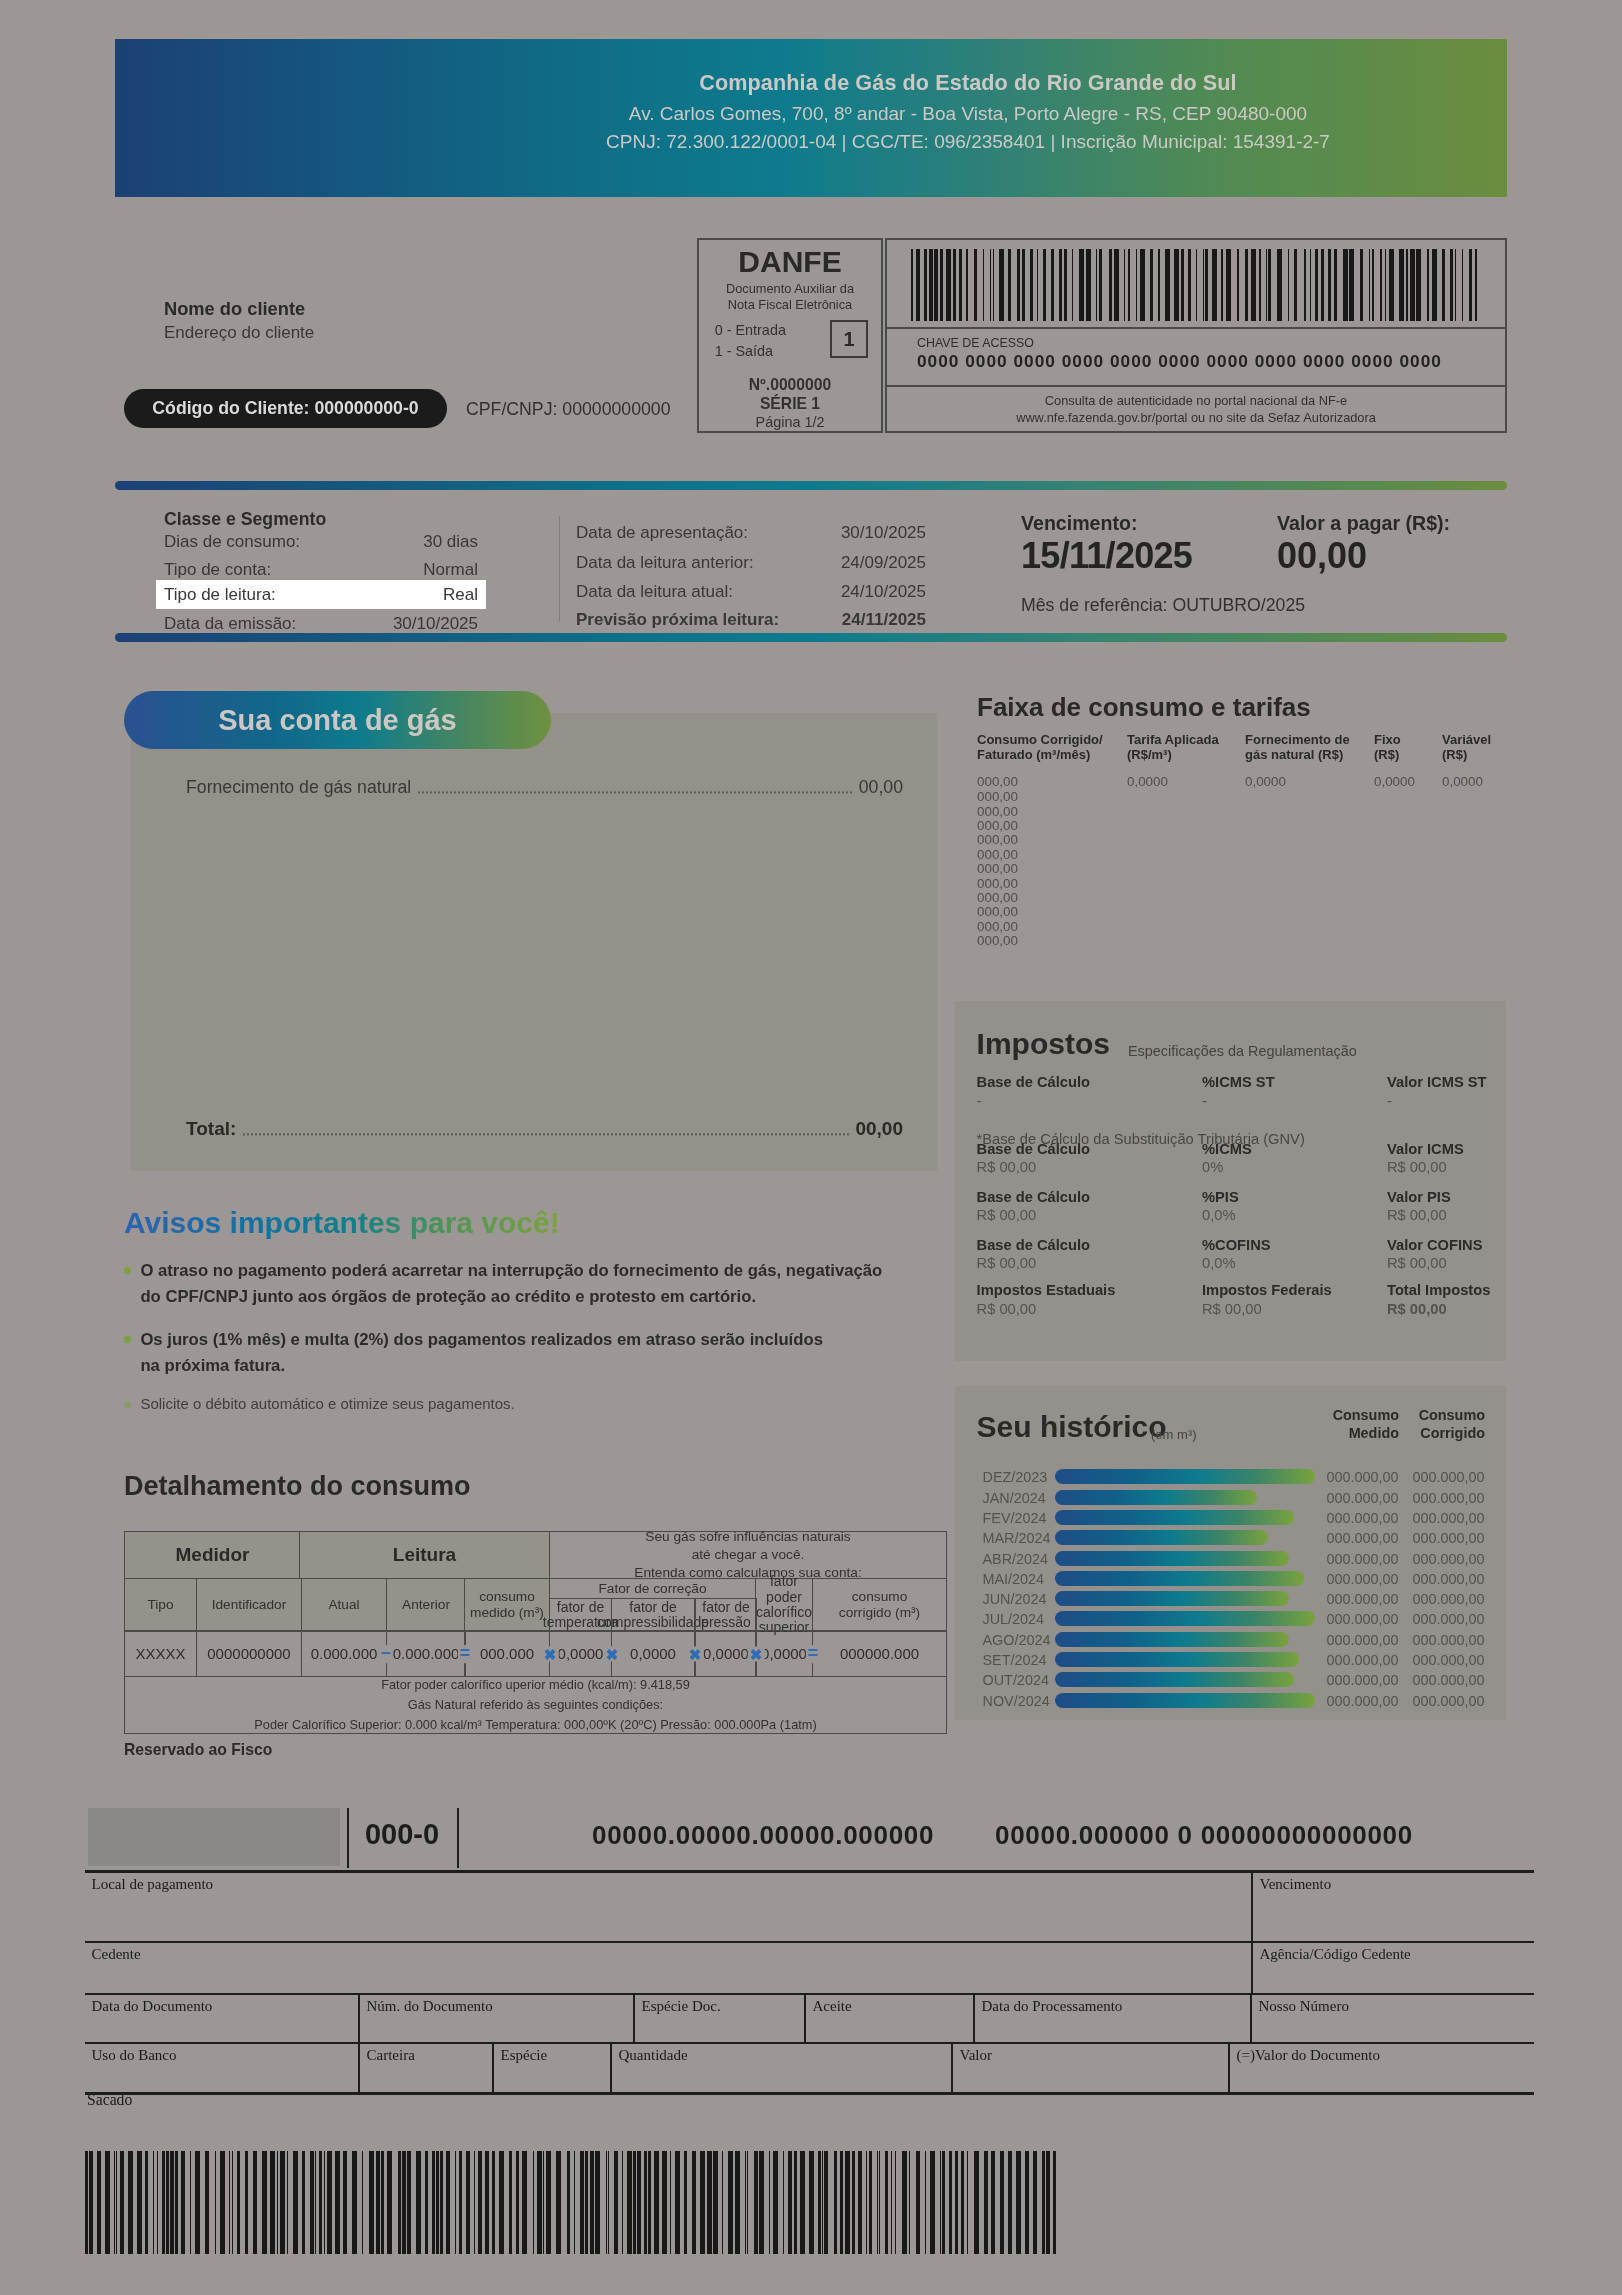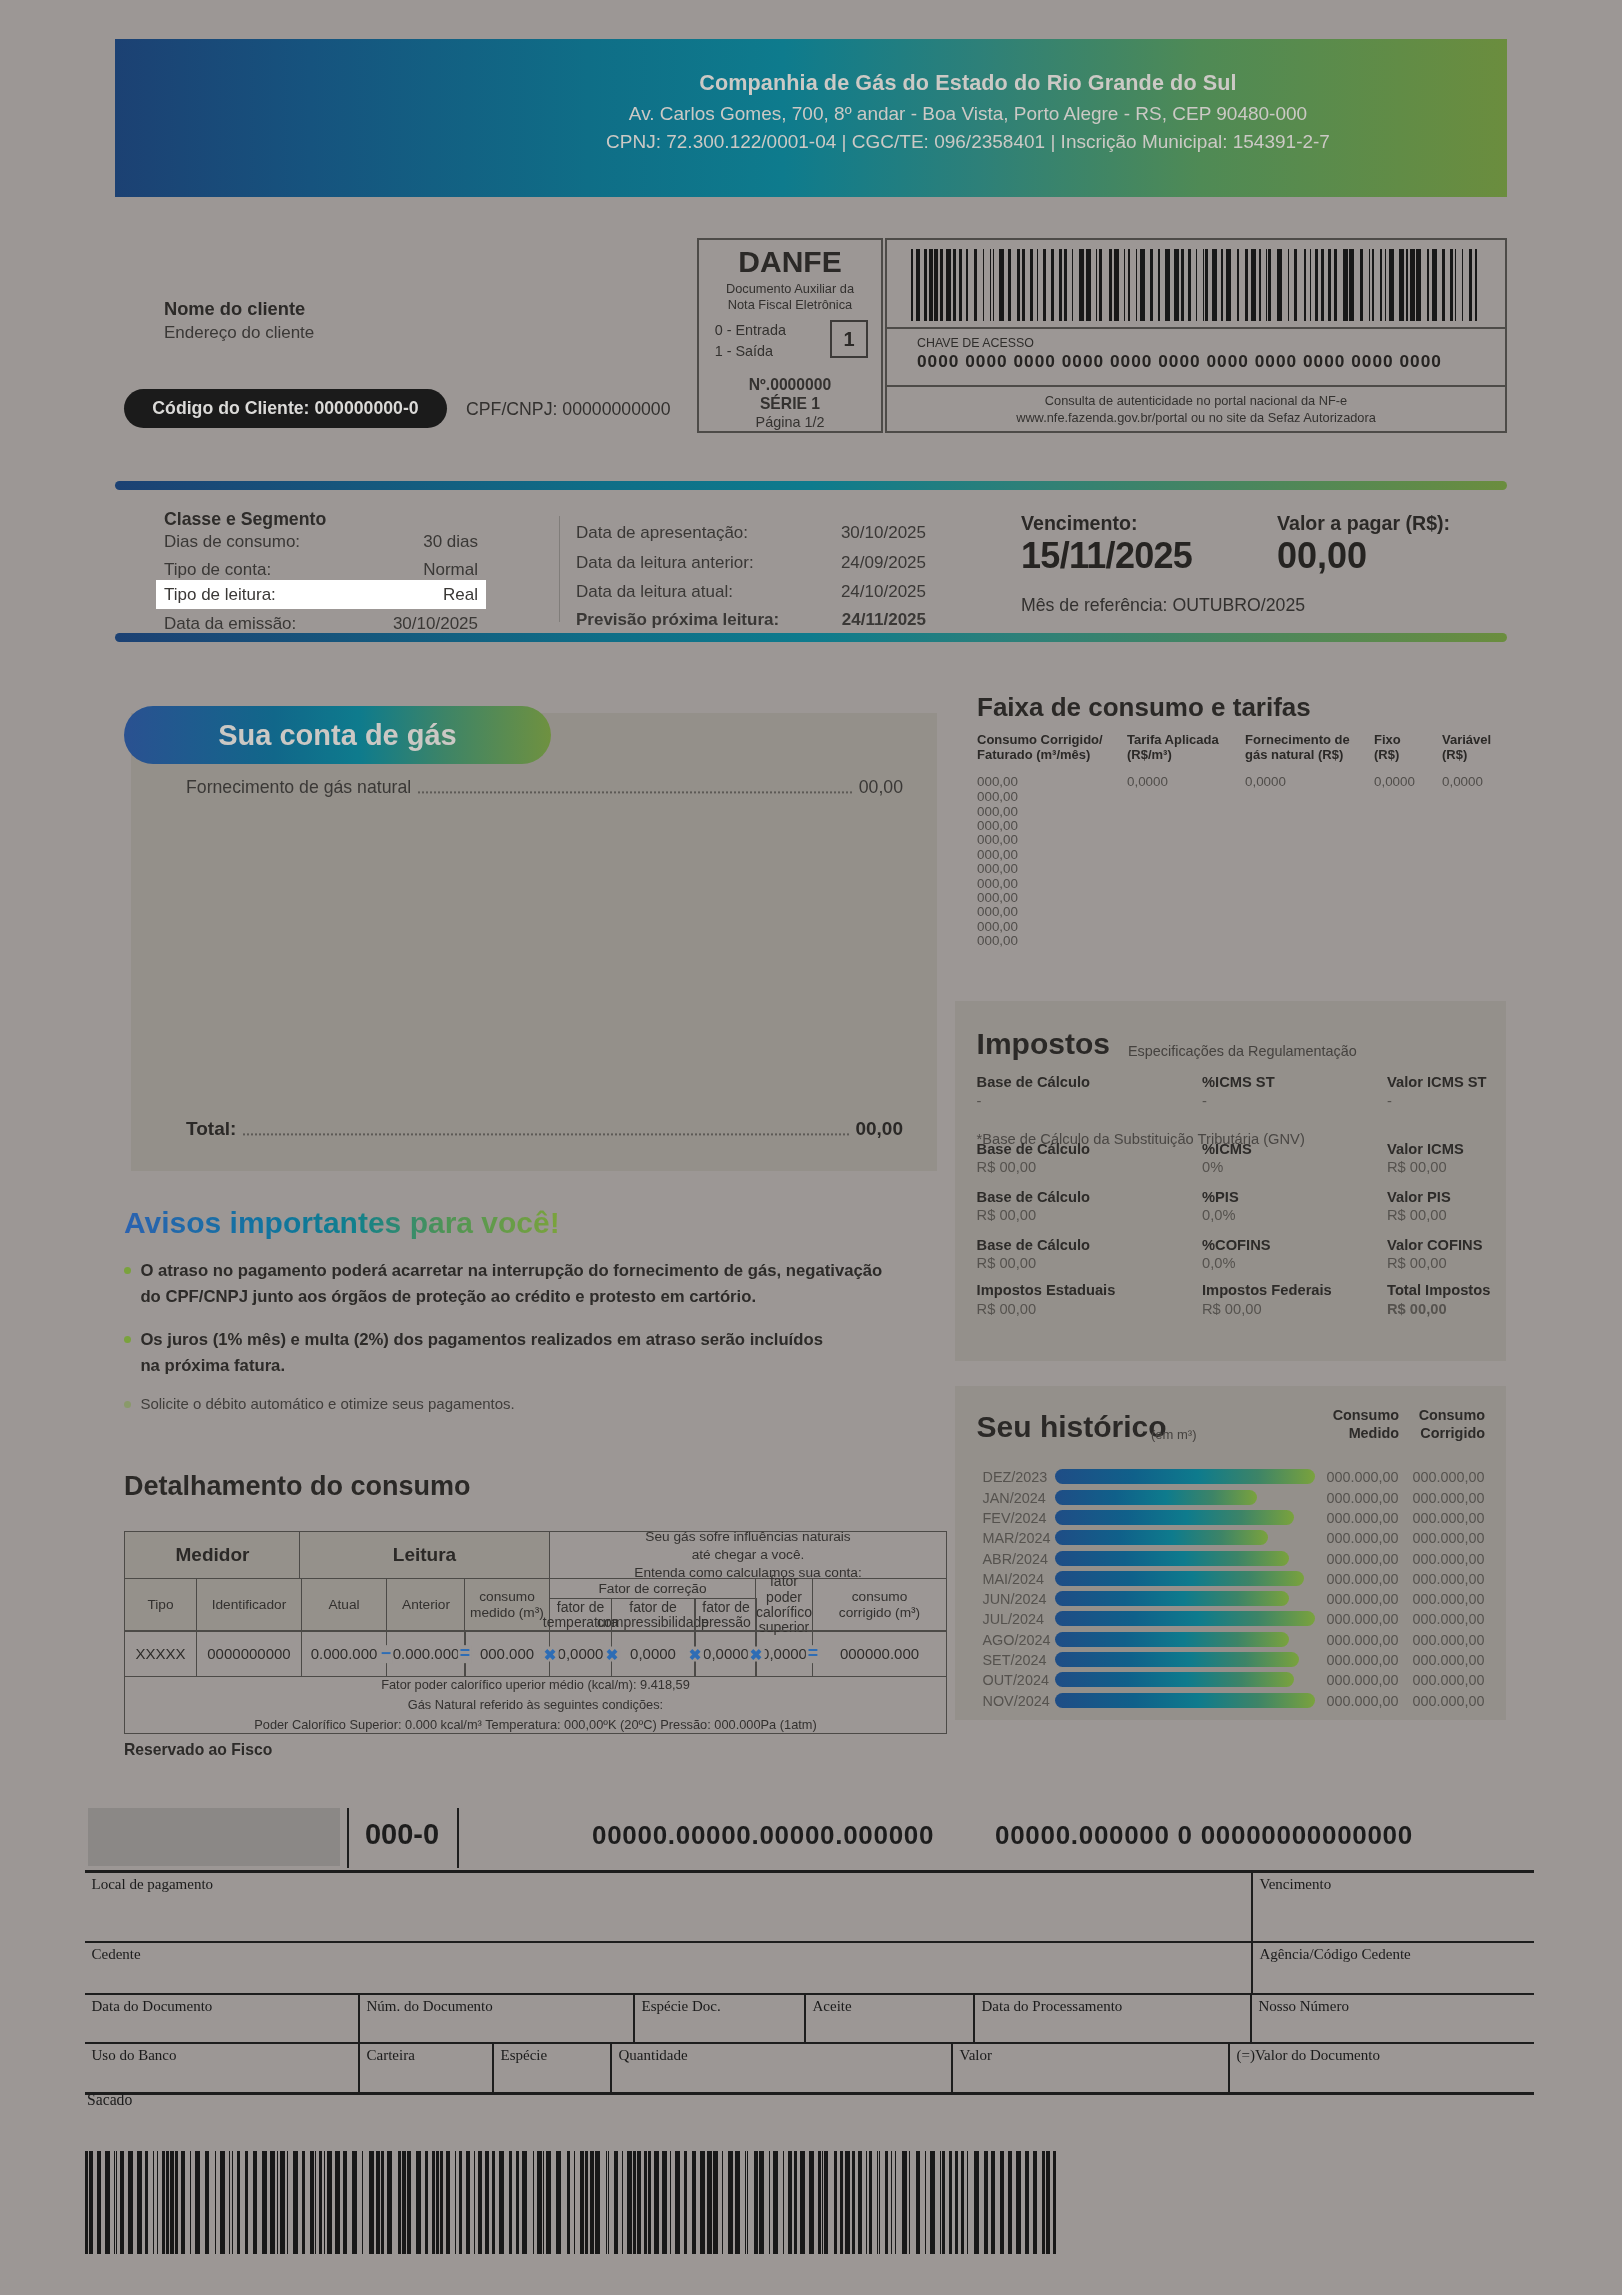--- a/index.html
+++ b/index.html
@@ -67,21 +67,21 @@
   .valor-label{left:1277px;top:512px;font-size:19.6px;font-weight:bold;color:#2b2927;}
   .venc-value{left:1021px;top:535px;font-size:36px;font-weight:bold;color:#262422;letter-spacing:-0.7px;}
   .valor-value{left:1277px;top:535px;font-size:36px;font-weight:bold;color:#262422;}
   .ref-line{left:1021px;top:595px;font-size:17.7px;color:#33312f;}
 
   
   .conta-panel{left:131px;top:713px;width:806px;height:458px;background:#94908a;}
   .conta-pill{
     left:124px;top:691px;width:427px;height:58px;border-radius:29.4px;
     background:linear-gradient(90deg,#2a5191 0%,#11678a 35%,#0e7b8d 55%,#3d8467 75%,#6f9140 100%);
-    display:flex;align-items:center;justify-content:center;color:#cbc8c4;font-size:29px;font-weight:bold;margin-top:15px;
+    display:flex;align-items:center;justify-content:center;color:#cbc8c4;font-size:29px;font-weight:bold;
   }
   .conta-row{left:186px;width:717px;display:flex;align-items:flex-end;font-size:17.7px;color:#3a3836;}
   .conta-total{font-size:19px;font-weight:bold;color:#2b2927;}
   .leader{flex:1;border-bottom:2.1px dotted #5d5a56;margin:0 6.5px;transform:translateY(-4.6px);}
 
   
   .faixa-title{left:977px;top:692px;font-size:26px;font-weight:bold;color:#2b2927;}
   .faixa-head{font-size:13px;font-weight:bold;line-height:1.18;color:#2b2927;}
   .faixa-val{font-size:13.4px;color:#504d4a;}
 

